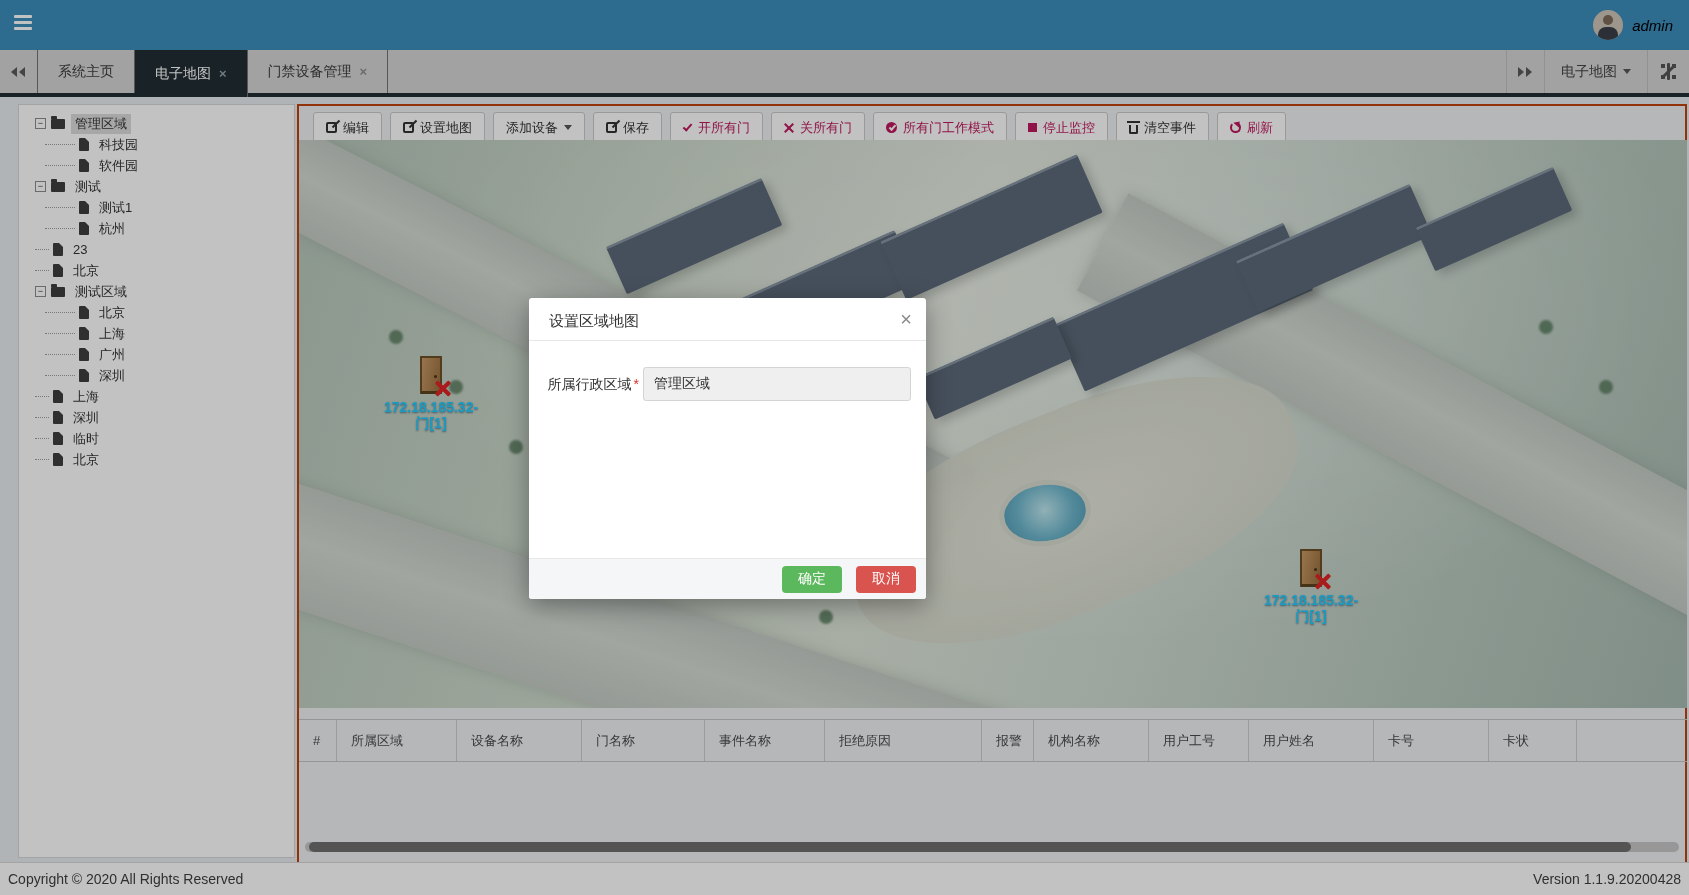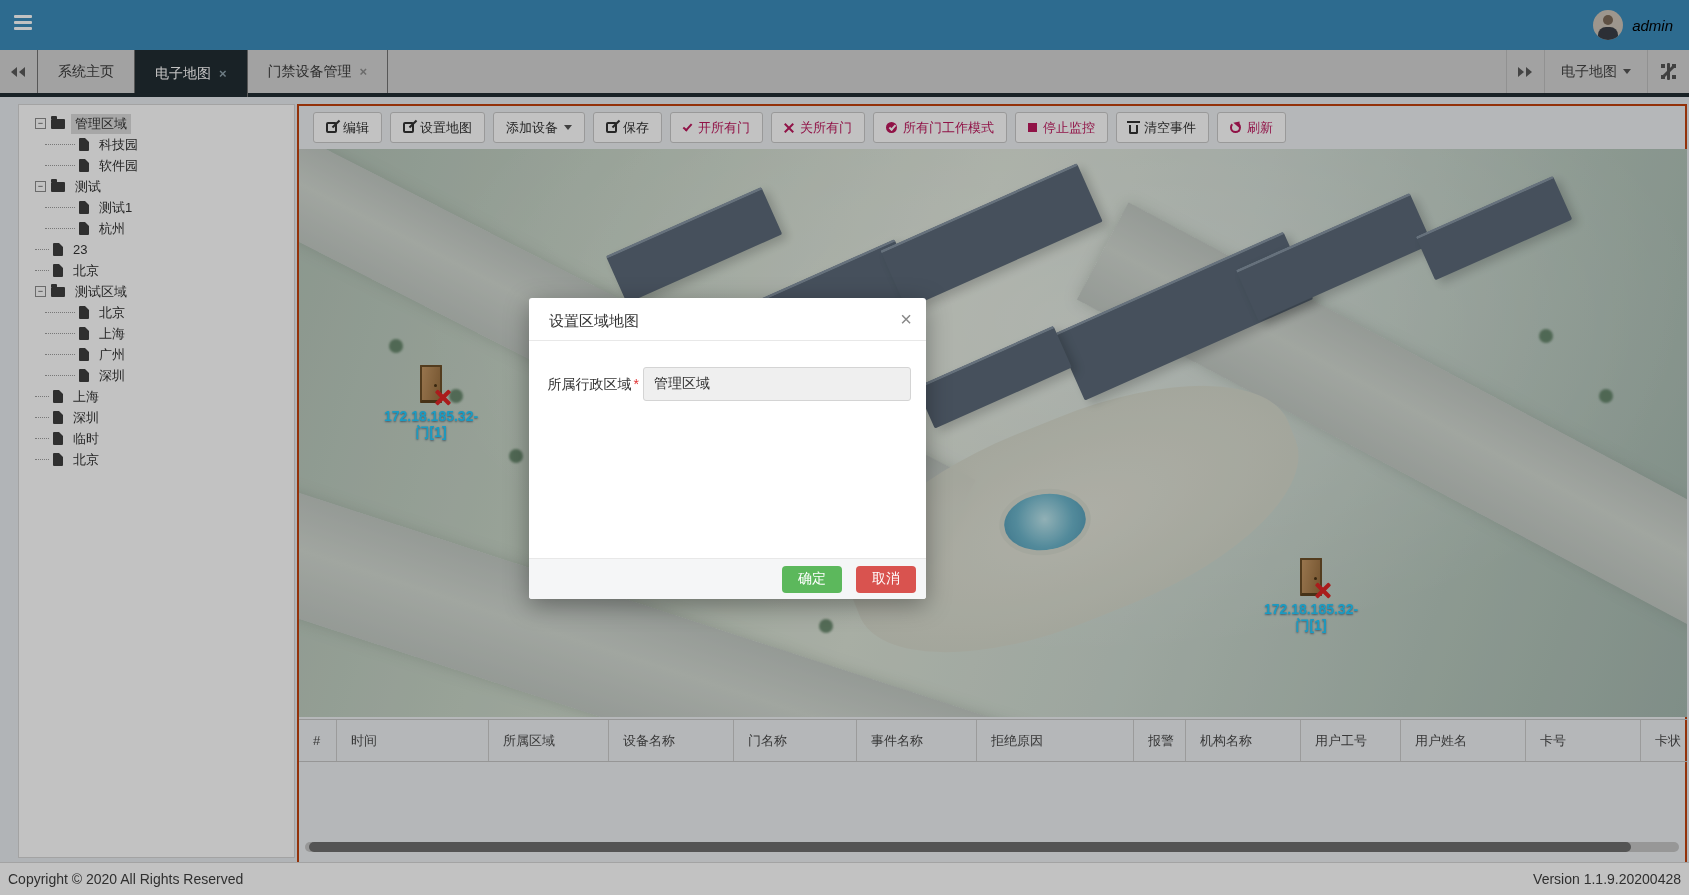--- a/index.html
+++ b/index.html
@@ -64,21 +64,21 @@
   .i-x::before { transform:rotate(45deg); } .i-x::after { transform:rotate(-45deg); }
   .i-circle { width:11px; height:11px; border-radius:50%; background:currentColor; position:relative; }
   .i-circle::after { content:""; position:absolute; left:3px; top:3px; width:5px; height:2px; border-left:2px solid #fff; border-bottom:2px solid #fff; transform:rotate(-48deg); }
   .i-stop { width:9px; height:9px; background:currentColor; }
   .i-trash { width:9px; height:9px; border:2px solid currentColor; border-top:none; border-radius:0 0 2px 2px; position:relative; margin-top:3px; }
   .i-trash::before { content:""; position:absolute; left:-4px; top:-4px; width:13px; height:2px; background:currentColor; }
   .i-refresh { width:11px; height:11px; border:2px solid currentColor; border-radius:50%; border-top-color:transparent; position:relative; }
   .i-refresh::after { content:""; position:absolute; right:-3px; top:-3px; width:0; height:0; border-left:4px solid transparent; border-right:4px solid transparent; border-bottom:5px solid currentColor; transform:rotate(40deg); }
 
   
-  .map { position:absolute; left:0; top:43px; width:1388px; height:568px; overflow:hidden; cursor:crosshair;
+  .map { position:absolute; left:0; top:34px; width:1388px; height:568px; overflow:hidden; cursor:crosshair;
     background:linear-gradient(108deg,#b7c7bb 0%,#c9d6c8 22%,#dde5d8 45%,#cfdbd2 62%,#b9cabf 82%,#a8bbb2 100%); }
   .map::before { content:""; position:absolute; inset:0; background:radial-gradient(ellipse at 55% 30%, rgba(255,255,255,0.35), transparent 60%); }
   .road { position:absolute; background:linear-gradient(#c4cbc5,#d4dad3 45%,#c4cbc5); box-shadow:0 0 14px rgba(130,140,130,0.35); }
   .road.r1 { left:-120px; top:140px; width:820px; height:95px; transform:rotate(27deg); }
   .road.r2 { left:-60px; bottom:-50px; width:1050px; height:120px; transform:rotate(18deg); }
   .road.r3 { right:-150px; top:230px; width:780px; height:110px; transform:rotate(28deg); }
   .bld { position:absolute; background:#5c6a79; border-top:3px solid #8795a3; transform:rotate(-24deg); box-shadow:4px 6px 10px rgba(0,0,0,0.18); border-radius:2px; }
   .bld.b0 { left:310px; top:70px; width:170px; height:52px; }
   .bld.b1 { left:430px; top:125px; width:185px; height:58px; }
   .bld.b2 { left:585px; top:55px; width:215px; height:64px; }
@@ -352,21 +352,20 @@
       <div class="mtext">
         <div>172.18.185.32-</div>
         <div>门[1]</div>
       </div>
     </div>
   </div>
 
   <div class="dtable">
     <div class="thead">
       <div class="th" style="width:38px">#</div>
-      <div class="th" style="width:152px">时间</div>
       <div class="th" style="width:120px">所属区域</div>
       <div class="th" style="width:125px">设备名称</div>
       <div class="th" style="width:123px">门名称</div>
       <div class="th" style="width:120px">事件名称</div>
       <div class="th" style="width:157px">拒绝原因</div>
       <div class="th" style="width:52px">报警</div>
       <div class="th" style="width:115px">机构名称</div>
       <div class="th" style="width:100px">用户工号</div>
       <div class="th" style="width:125px">用户姓名</div>
       <div class="th" style="width:115px">卡号</div>

